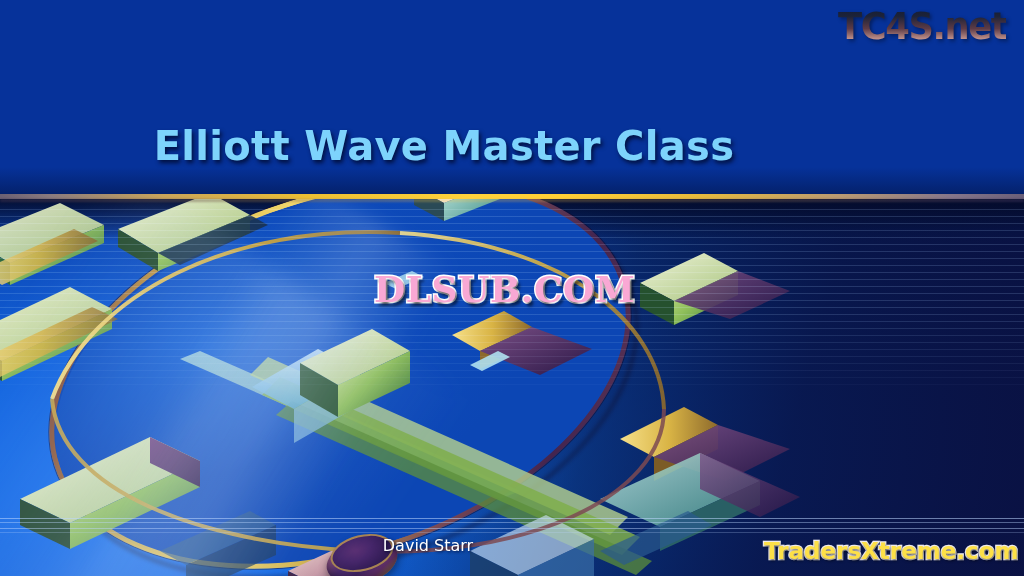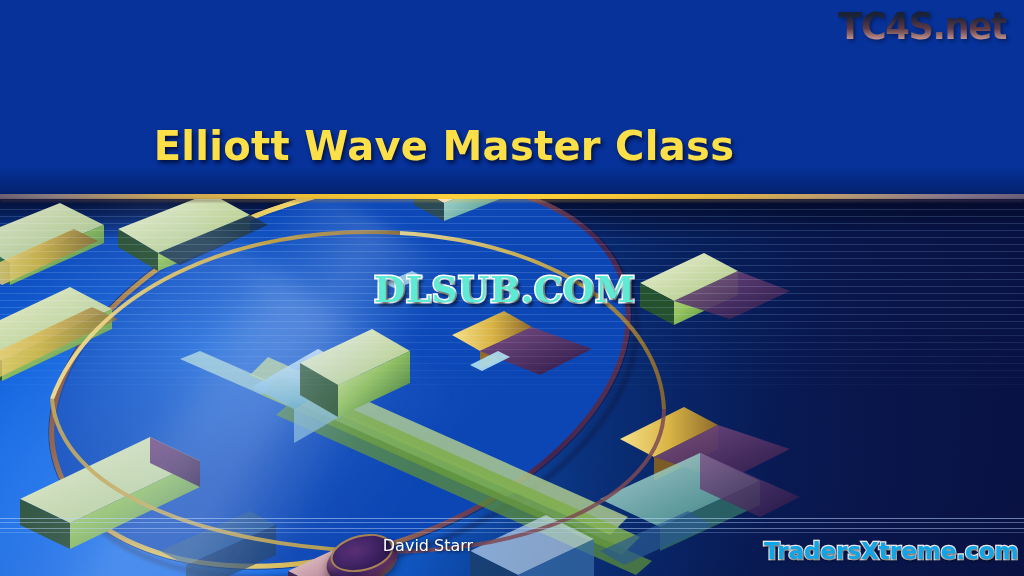--- a/index.html
+++ b/index.html
@@ -136,21 +136,21 @@
     transform:rotate(-14deg);
     background:radial-gradient(60% 70% at 40% 38%, #5a2f72 0%, #46266a 45%, #2f1a52 100%);
     border:2px solid rgba(205,165,80,.75);
   }
 
   
   .title{
     position:absolute; left:0; top:123px; width:888px;
     text-align:center;
     font-size:40px; font-weight:bold; letter-spacing:.3px;
-    color:#fde047;
+    color:#7dd3fc;
     text-shadow:2px 3px 4px rgba(0,10,48,.85);
     white-space:nowrap;
   }
   .session{
     position:absolute; left:556px; top:232px;
     font-size:35px; font-weight:bold; color:#ffffff;
     text-shadow:2px 3px 5px rgba(0,6,40,.85);
     white-space:nowrap;
   }
   .presenter{
@@ -180,33 +180,33 @@
     transform:scaleX(.93); transform-origin:left top;
     color:rgba(0,0,0,.35); filter:blur(2px);
     white-space:nowrap;
   }
 
   
   .wm-dlsub{
     position:absolute; left:374px; top:268px;
     font-family:"DejaVu Serif","Liberation Serif",serif;
     font-size:36px; font-weight:bold; letter-spacing:.5px;
-    color:#5eead4;
+    color:#f9a8d4;
     -webkit-text-stroke:3px #ffffff;
     paint-order:stroke fill;
     text-shadow:3px 4px 3px rgba(0,0,0,.55);
     white-space:nowrap;
   }
 
   
   .wm-tx{
     position:absolute; left:764px; top:538px;
     font-family:"DejaVu Sans","Liberation Sans",sans-serif;
     font-size:23px; font-weight:bold; letter-spacing:0px;
-    color:#0ea5e9;
+    color:#fde047;
     -webkit-text-stroke:2.5px #f2eeee;
     paint-order:stroke fill;
     text-shadow:1px 2px 3px rgba(0,0,0,.55);
     white-space:nowrap;
   }
 </style>
 </head>
 <body>
 
 <div id="slide">

